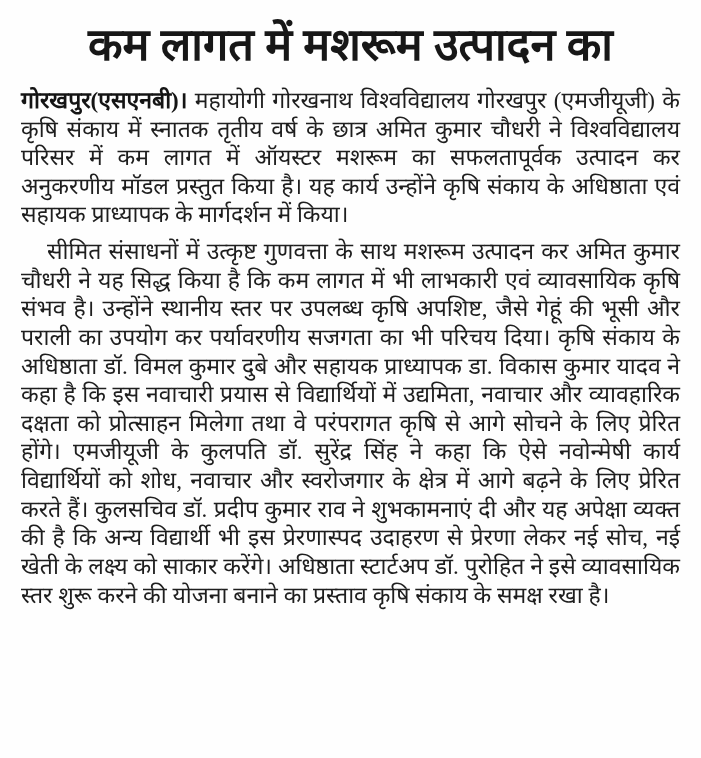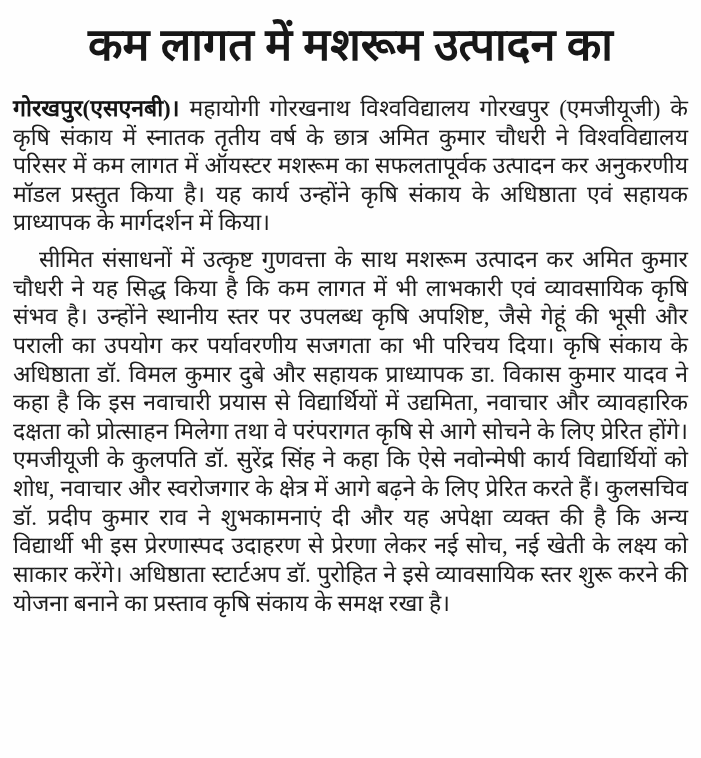--- a/index.html
+++ b/index.html
@@ -11,41 +11,41 @@
     width: 701px;
     height: 758px;
     box-sizing: border-box;
     background: #fefefe;
     color: #1b1b1b;
     font-family: "Liberation Serif", "DejaVu Serif", serif;
     padding: 18px 13px 10px 13px;
     overflow: hidden;
   }
   .headline {
-    margin: 0 0 22px 0;
+    margin: 0 0 14px 0;
     text-align: center;
     font-weight: 700;
     font-size: 45px;
     line-height: 1.22;
     letter-spacing: 0px;
     color: #171717;
   }
   .headline .hl-line {
     display: block;
     white-space: nowrap;
   }
   .body-copy {
     font-size: 23px;
     line-height: 1.245;
     text-align: justify;
     text-justify: inter-word;
     color: #1e1e1e;
   }
   .body-copy p {
-    margin: 0;
+    margin: 8px;
   }
   .body-copy p.indent {
     text-indent: 26px;
     margin-top: 8px;
   }
   .dateline {
     font-weight: 700;
     color: #141414;
   }
 </style>

